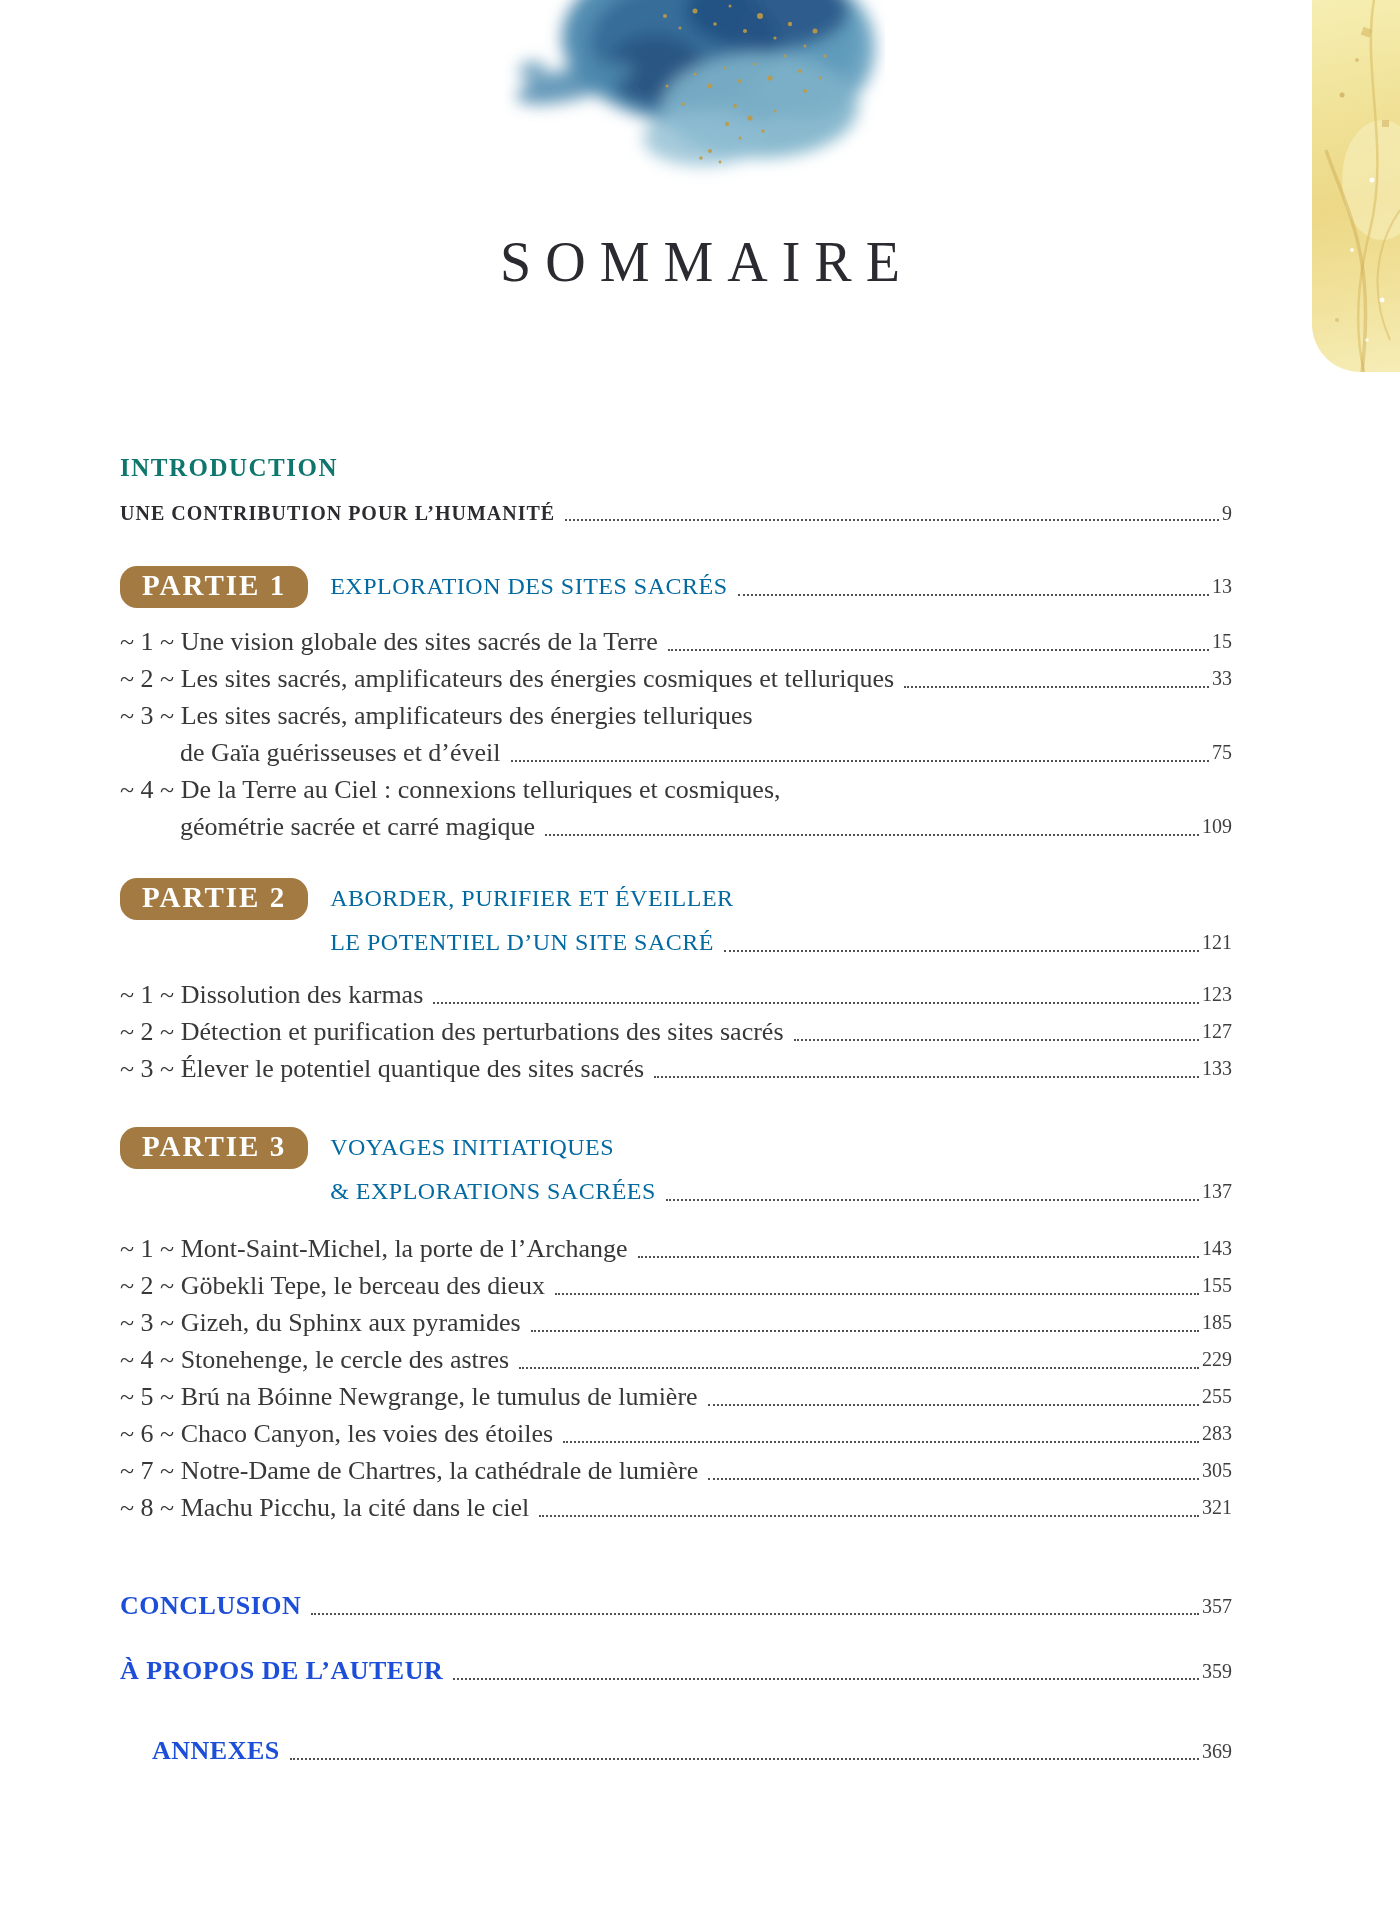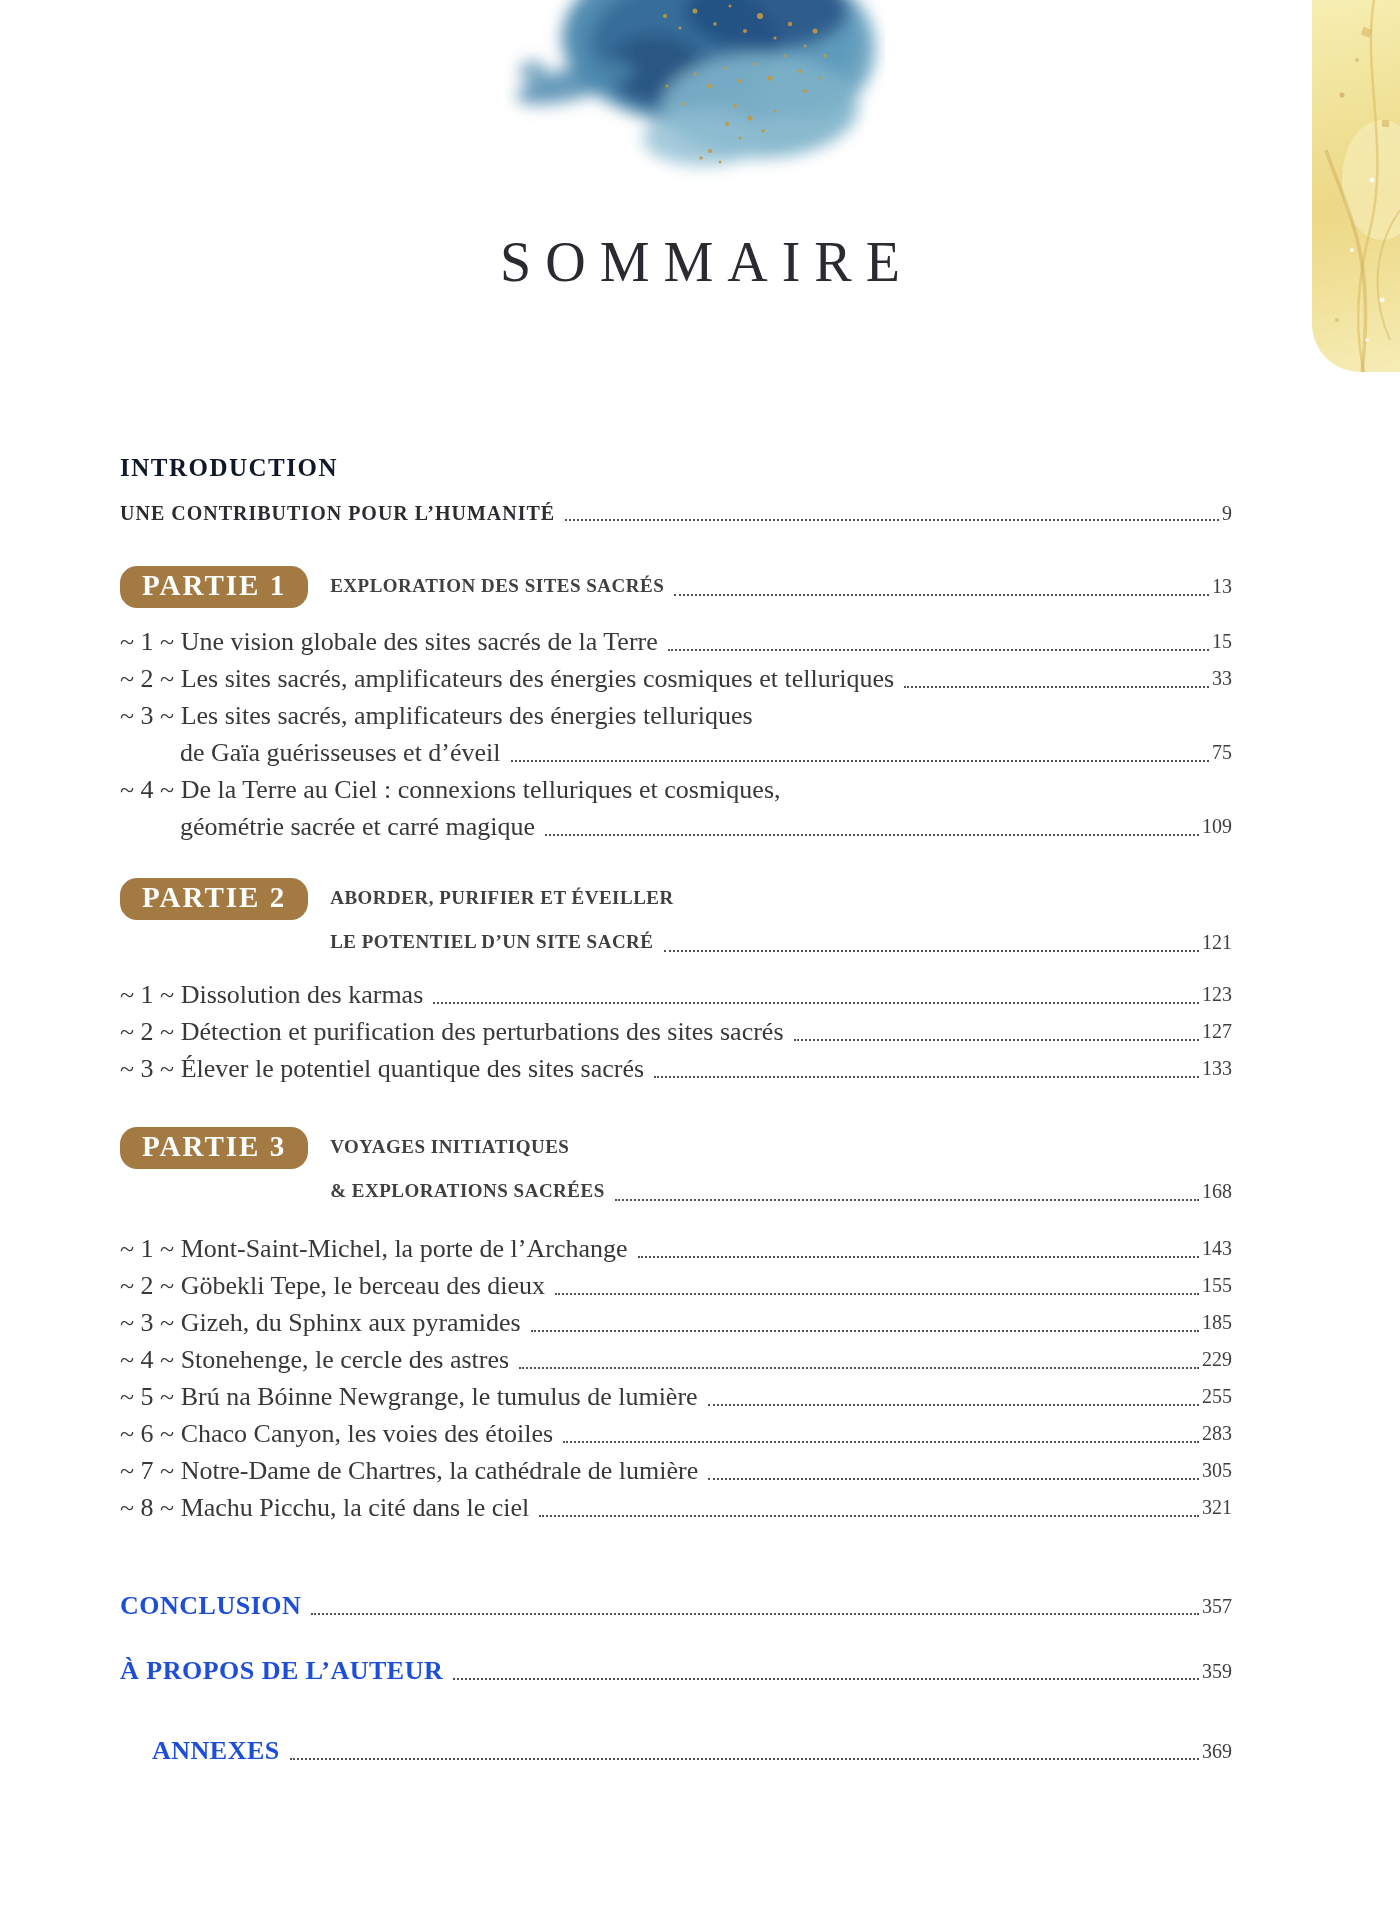--- a/index.html
+++ b/index.html
@@ -20,38 +20,38 @@
     position:absolute;left:0;right:0;top:232px;margin:0;
     text-align:center;font-size:56px;font-weight:400;letter-spacing:14px;
     color:#2a2a30;line-height:1.1;text-indent:14px;
   }
   
   .toc{position:absolute;left:120px;top:453px;width:1112px;}
   .entry{display:flex;align-items:flex-end;}
   .leader{flex:1;min-width:24px;height:0;border-bottom:2.5px dotted #515151;margin:0 3px 9px 10px;}
   .pg{font-size:20px;color:#3e3e3e;line-height:37px;}
   
-  .intro-heading{font-size:25px;font-weight:bold;letter-spacing:1.5px;color:#0f172a;line-height:30px;}
+  .intro-heading{font-size:25px;font-weight:bold;letter-spacing:1.5px;color:#0f766e;line-height:30px;}
   .intro-sub .t{font-size:20px;font-weight:bold;letter-spacing:1px;color:#2b2b30;line-height:28px;}
   .intro-sub{margin-top:16px;}
   .intro-sub .leader{margin-bottom:6px;}
   .intro-sub .pg{line-height:28px;}
   
   .part{display:flex;align-items:flex-start;}
   .part-1{margin-top:37px;}
   .part-2{margin-top:31px;}
   .part-3{margin-top:38px;}
   .badge{
     background:#a37a41;color:#ffffff;border-radius:17px;
     font-size:29px;font-weight:bold;letter-spacing:2px;
     padding:4px 22px 8px 22px;margin-top:2px;flex:0 0 auto;
     line-height:30px;
   }
   .part-titles{flex:1;margin-left:22px;}
-  .pt{font-size:19px;font-weight:bold;letter-spacing:0.5px;color:#404040;line-height:44px;}
+  .pt{font-size:24px;font-weight:normal;letter-spacing:0.5px;color:#0369a1;line-height:44px;}
   .part-title-line .leader{margin-bottom:12px;}
   .part-title-line .pg{line-height:44px;}
   
   .chapters-1{margin-top:15px;}
   .chapters-2{margin-top:12px;}
   .chapters-3{margin-top:17px;}
   .chap .t{font-size:26px;color:#383838;line-height:37px;}
   .chap.indent{padding-left:60px;}
   
   .footer-block{margin-top:64px;}
@@ -230,21 +230,21 @@
       <div class="badge">
         <span>PARTIE 3</span>
       </div>
       <div class="part-titles">
         <div class="entry part-title-line">
           <span class="pt">VOYAGES INITIATIQUES</span>
         </div>
         <div class="entry part-title-line">
           <span class="pt">&amp; EXPLORATIONS SACRÉES</span>
           <span class="leader"></span>
-          <span class="pg">168</span>
+          <span class="pg">137</span>
         </div>
       </div>
     </div>
     <div class="chapters-3">
       <div class="entry chap">
         <span class="t">~ 1 ~ Mont-Saint-Michel, la porte de l’Archange</span>
         <span class="leader"></span>
         <span class="pg">143</span>
       </div>
       <div class="entry chap">

